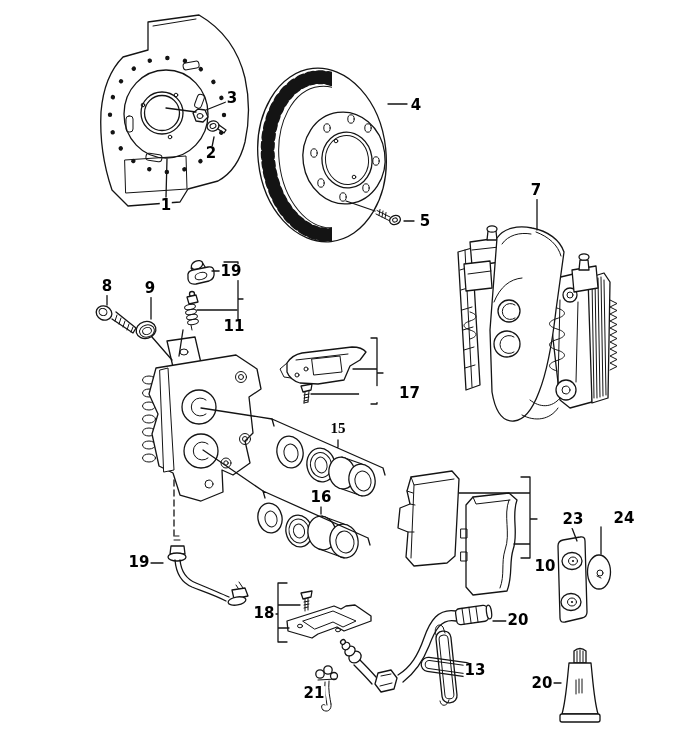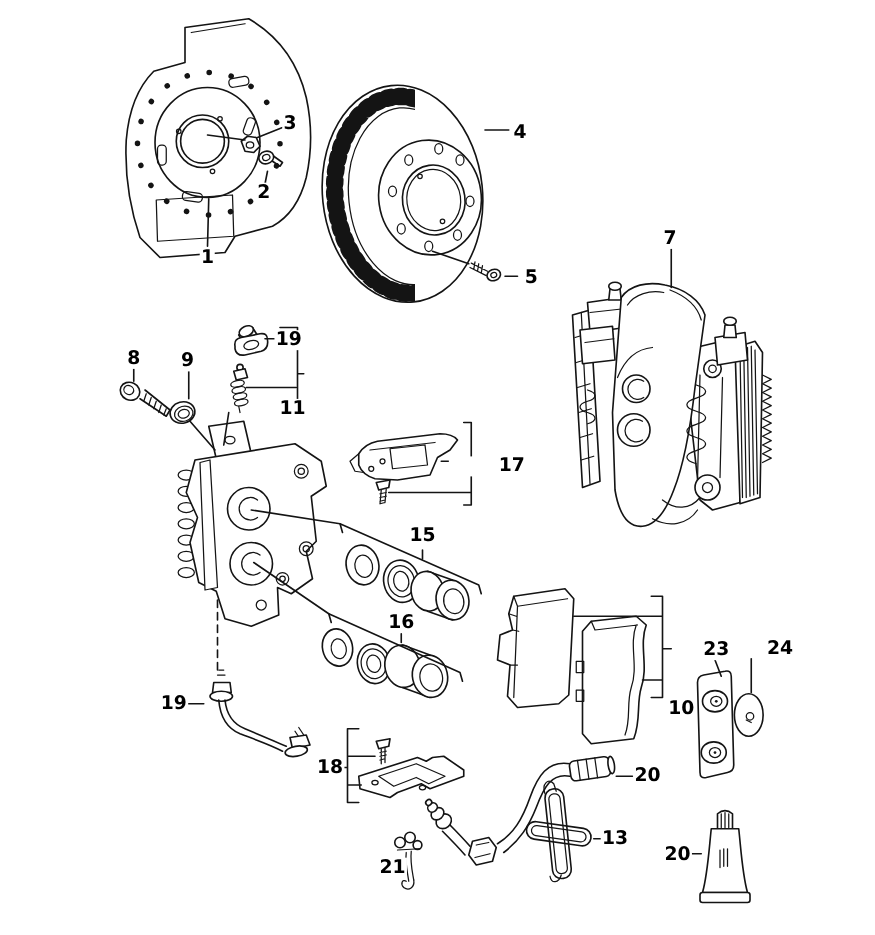--- a/index.html
+++ b/index.html
@@ -334,25 +334,25 @@
       <div class="callout" style="left: 211px; top: 154px;">2</div>
       <div class="callout" style="left: 232px; top: 99px;">3</div>
       <div class="callout" style="left: 416px; top: 106px;">4</div>
       <div class="callout" style="left: 425px; top: 222px;">5</div>
       <div class="callout" style="left: 536px; top: 191px;">7</div>
       <div class="callout" style="left: 107px; top: 287px;">8</div>
       <div class="callout" style="left: 150px; top: 289px;">9</div>
       <div class="callout" style="left: 545px; top: 519px; margin-top: 48px;">10</div>
       <div class="callout" style="left: 234px; top: 299px; margin-top: 28px;">11</div>
       <div class="callout" style="left: 231px; top: 272px;">19</div>
-      <div class="callout" style="left: 492px; top: 671px;">13</div>
+      <div class="callout" style="left: 475px; top: 671px;">13</div>
       <div class="callout" style="left: 139px; top: 563px;">19</div>
-      <div class="callout" style="left: 338px; top: 429px;">15</div>
+      <div class="callout" style="left: 338px; top: 429px; font-family: Liberation Serif, serif;">15</div>
       <div class="callout" style="left: 321px; top: 498px;">16</div>
-      <div class="callout" style="left: 390px; top: 373px; padding-left: 40px;">17</div>
+      <div class="callout" style="left: 390px; top: 394px; padding-left: 40px;">17</div>
       <div class="callout" style="left: 264px; top: 614px; text-align: right;">18</div>
       <div class="callout" style="left: 542px; top: 684px;">20</div>
       <div class="callout" style="left: 518px; top: 621px;">20</div>
       <div class="callout" style="left: 297px; top: 694px; margin-left: 17px;">21</div>
       <div class="callout" style="left: 573px; top: 520px;">23</div>
       <div class="callout" style="left: 600px; top: 519px; margin-left: 24px;">24</div>
     </div>
 </div>
 
 </body></html>

